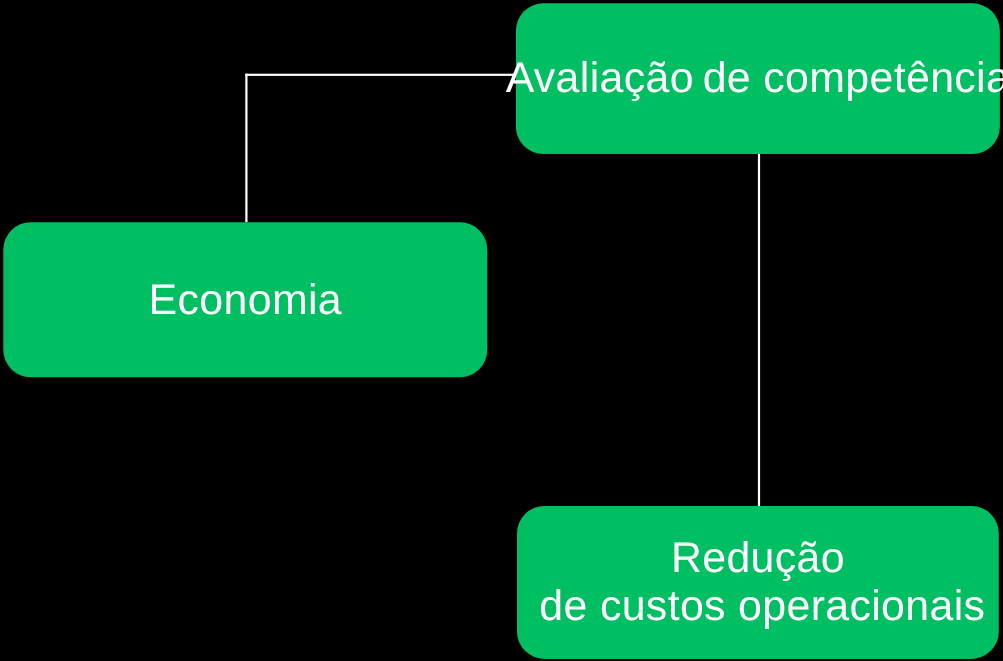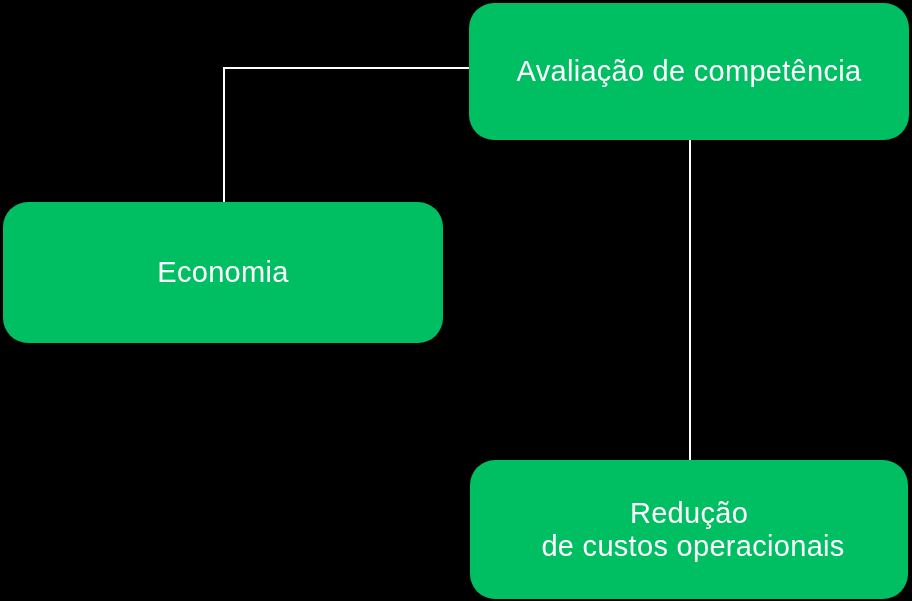--- a/index.html
+++ b/index.html
@@ -22,21 +22,21 @@
     font-family: "Liberation Sans", sans-serif;
   }
   .node {
     position: absolute;
     background: var(--box);
     border-radius: 25px;
     display: flex;
     align-items: center;
     justify-content: center;
     color: var(--text);
-    font-size: 29px;
+    font-size: 39px;
     letter-spacing: 0.3px;
     white-space: nowrap;
     z-index: 2;
   }
   .node .t-reg { font-weight: 400; }
   .node .t-bold { font-weight: 400; margin-left: 8px; }
   .node-competencia { left: 469px; top: 3px;   width: 440px; height: 137px; }
   .node-tempo       { left: 3px;   top: 202px; width: 440px; height: 141px; flex-direction: column; }
   .node-custos      { left: 470px; top: 460px; width: 438px; height: 139px; flex-direction: column; }
   .connector {

